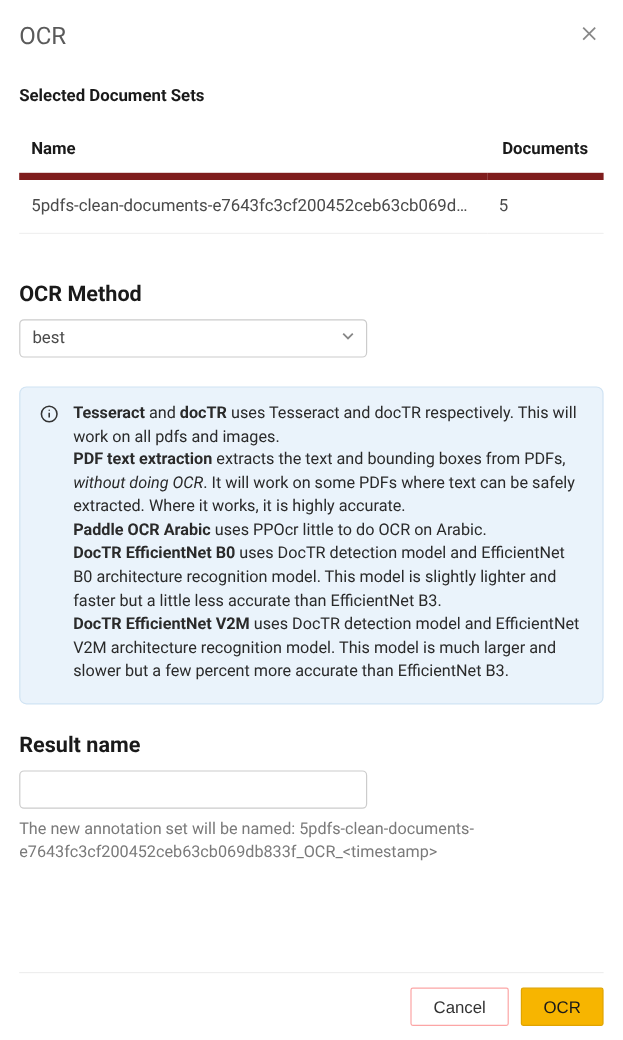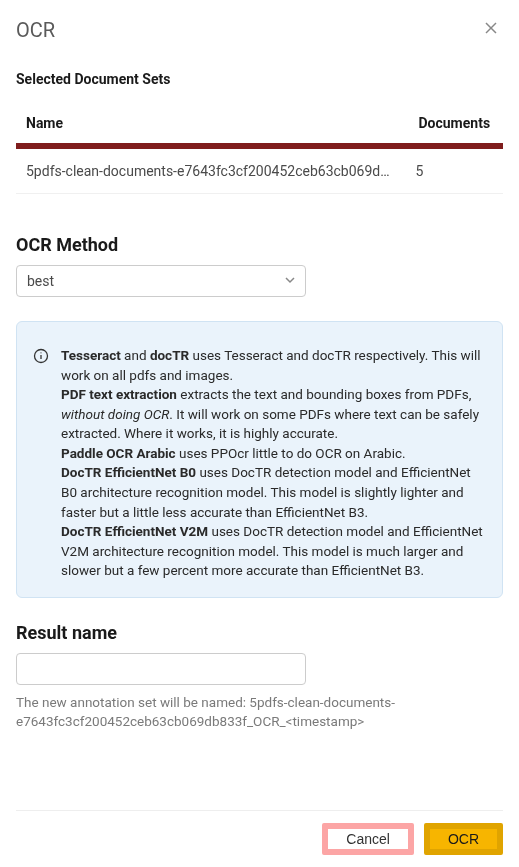--- a/index.html
+++ b/index.html
@@ -93,21 +93,21 @@
     right: 10px;
     top: 50%;
     transform: translateY(-50%);
     pointer-events: none;
     color: #888;
   }
   .info-box {
     background: #eaf3fb;
     border: 1px solid #d0e3f3;
     border-radius: 6px;
-    padding: 24px 16px 16px 16px;
+    padding: 12px 16px 16px 16px;
     display: flex;
     gap: 12px;
     margin-bottom: 24px;
   }
   .info-icon {
     flex-shrink: 0;
     margin-top: 2px;
     color: #333;
   }
   .info-content {
@@ -142,21 +142,21 @@
     justify-content: flex-end;
     border-top: 1px solid #eee;
     padding-top: 12px;
   }
   .btn {
     height: 32px;
     padding: 0 18px;
     border-radius: 2px;
     font-size: 14px;
     cursor: pointer;
-    border: 6px solid #fca5a5;
+    border: 1px solid #fca5a5;
     background: #fff;
     color: #333;
   }
   .btn-primary {
     background: #f7b500;
     border-color: #e0a400;
     color: #1a1a1a;
     font-weight: 500;
   }
 </style>

